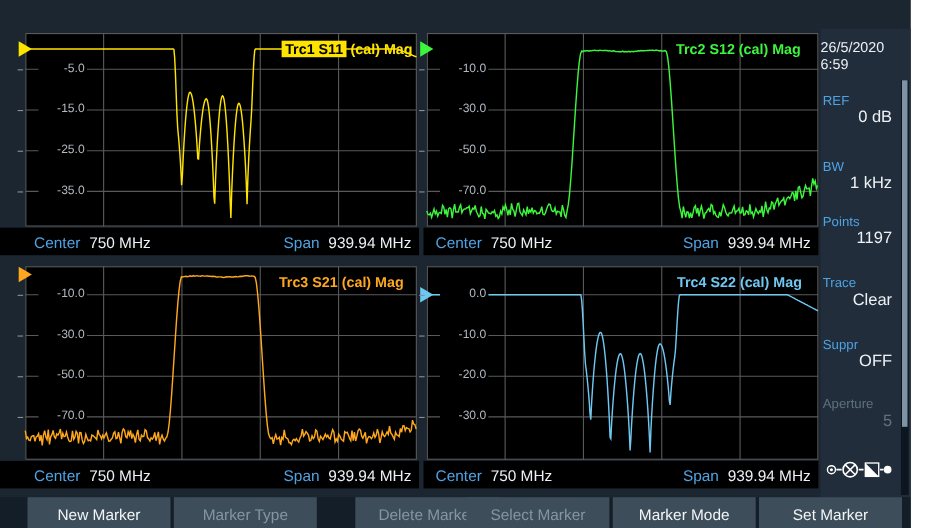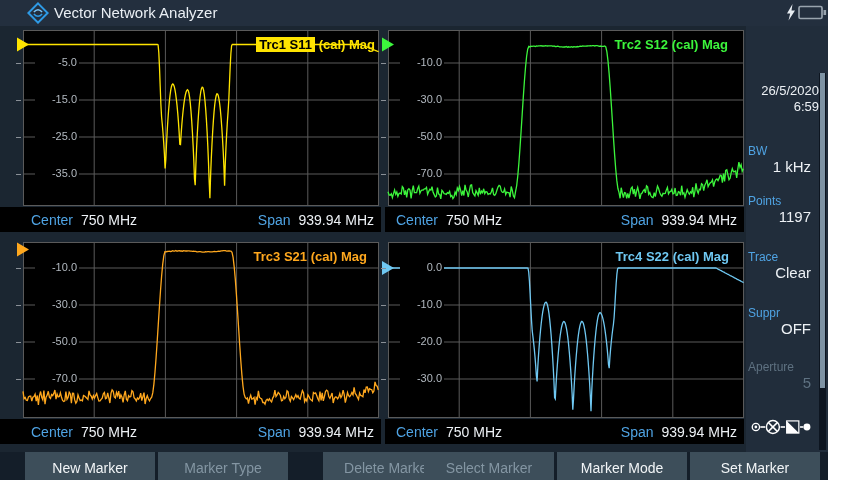--- a/index.html
+++ b/index.html
@@ -32,22 +32,22 @@
   .strip{position:absolute;left:0;right:0;top:177px;height:25px;background:var(--plot-bg,#000);
          display:flex;justify-content:space-between;align-items:center;font-size:14px;}
   .q0 .strip,.q2 .strip{padding-left:31px;padding-right:7px;}
   .q1 .strip,.q3 .strip{padding-left:11px;padding-right:7px;}
   .strip .lab{color:var(--accent,#4FA3E3);margin-right:8px;}
   .strip .val{color:var(--value,#EDF1F5);}
 
   
   .sidebar{position:absolute;left:746px;top:26px;width:82px;height:426px;
            background:var(--sidebar-bg,#212D3B);}
-  .datetime{position:absolute;left:0;top:9px;width:73px;text-align:right;
-            color:#EDF1F5;font-size:13px;line-height:16px;margin-top:48px;}
+  .datetime{position:absolute;left:0;top:9px;width:73px;text-align:left;
+            color:#EDF1F5;font-size:13px;line-height:16px;}
   .param{position:absolute;left:0;width:100%;}
   .p0{top:58px;} .p1{top:118px;} .p2{top:168px;} .p3{top:224px;} .p4{top:280px;} .p5{top:334px;}
   .plab{padding-left:2px;font-size:12px;color:var(--accent,#4FA3E3);line-height:14px;}
   .pval{padding-right:17px;font-size:15px;color:var(--value,#EDF1F5);text-align:right;line-height:18px;}
   .param.disabled .plab,.param.disabled .pval{color:var(--disabled,#5E7181);}
   .scrolltrack{position:absolute;left:73px;top:47px;width:7px;height:377px;background:#0D1520;}
   .scrollthumb{position:absolute;left:1px;top:0;width:5px;height:315px;background:var(--thumb,#7E93A4);}
   .portdiag{position:absolute;left:5px;top:390px;}
 
   
@@ -56,37 +56,20 @@
       background:var(--softkey-bg,#3D4E5A);color:#F2F5F7;font-family:"Liberation Sans",sans-serif;
       font-size:14px;text-align:center;padding:0;}
   .sk.disabled{color:var(--softkey-dis,#8496A3);}
   .sk0{left:25px;} .sk1{left:158px;} .sk2{left:291px;margin-left:32px;} .sk3{left:424px;} .sk4{left:557px;} .sk5{left:690px;}
 </style>
 </head>
 <body>
 
 <div class="screen">
 
-  <header class="titlebar">
-    <svg class="logo" width="22" height="22" viewBox="0 0 24 24">
-      <polygon points="12,1.5 22.5,12 12,22.5 1.5,12" fill="none" stroke="#2E9BE6" stroke-width="2.2"></polygon>
-      <path d="M7.5 11 q4.5 -5 9 0" fill="none" stroke="#7CC4F4" stroke-width="1.6"></path>
-      <path d="M7.5 13 q4.5 5 9 0" fill="none" stroke="#2E9BE6" stroke-width="1.6"></path>
-    </svg>
-    <span class="apptitle">Vector Network Analyzer</span>
-    <span class="status">
-      <svg width="10" height="17" viewBox="0 0 10 17">
-        <polygon points="6.5,0 1,9.5 4.2,9.5 2.5,16.5 9,6.5 5.5,6.5" fill="#E8EDF2"></polygon>
-      </svg>
-      <svg width="29" height="17" viewBox="0 0 29 17">
-        <rect x="1" y="2.5" width="23" height="12" rx="1.5" fill="none" stroke="#99A4AE" stroke-width="1.7"></rect>
-        <rect x="25.5" y="6" width="2.6" height="5" fill="#99A4AE"></rect>
-      </svg>
-    </span>
-  </header>
 
   <section class="quad q0">
     <div class="plot" id="plot0">
         <svg width="356" height="176">
           <rect x="0.5" y="0.5" width="355" height="175" fill="none" stroke="#5a5a5a" stroke-width="1"></rect>
           <line x1="71.2" y1="0" x2="71.2" y2="176" stroke="#5a5a5a" stroke-width="1"></line>
           <line x1="142.4" y1="0" x2="142.4" y2="176" stroke="#5a5a5a" stroke-width="1"></line>
           <line x1="213.6" y1="0" x2="213.6" y2="176" stroke="#5a5a5a" stroke-width="1"></line>
           <line x1="284.8" y1="0" x2="284.8" y2="176" stroke="#5a5a5a" stroke-width="1"></line>
           <line x1="0" y1="33" x2="356" y2="33" stroke="#5a5a5a" stroke-width="1"></line>
@@ -203,20 +186,24 @@
       <span><span class="lab">Center</span><span class="val">750 MHz</span></span>
       <span><span class="lab">Span</span><span class="val">939.94 MHz</span></span>
     </div>
   </section>
 
   <aside class="sidebar">
     <div class="datetime">
       <div>26/5/2020</div>
       <div>6:59</div>
     </div>
+    <div class="param p0">
+        <div class="plab">REF</div>
+        <div class="pval">0 dB</div>
+      </div>
     <div class="param p1">
         <div class="plab">BW</div>
         <div class="pval">1 kHz</div>
       </div>
     <div class="param p2">
         <div class="plab">Points</div>
         <div class="pval">1197</div>
       </div>
     <div class="param p3">
         <div class="plab">Trace</div>

